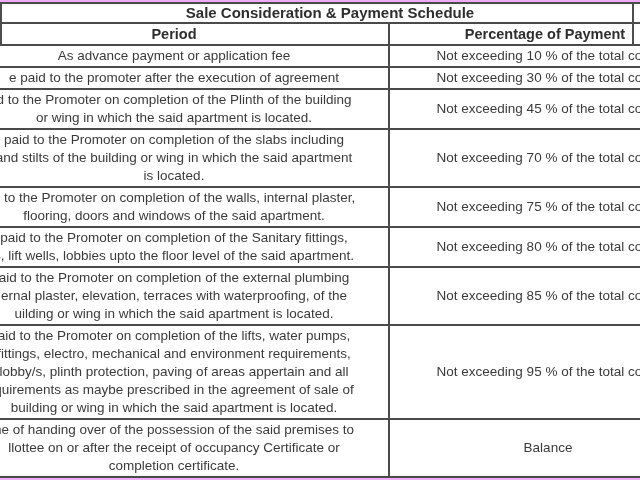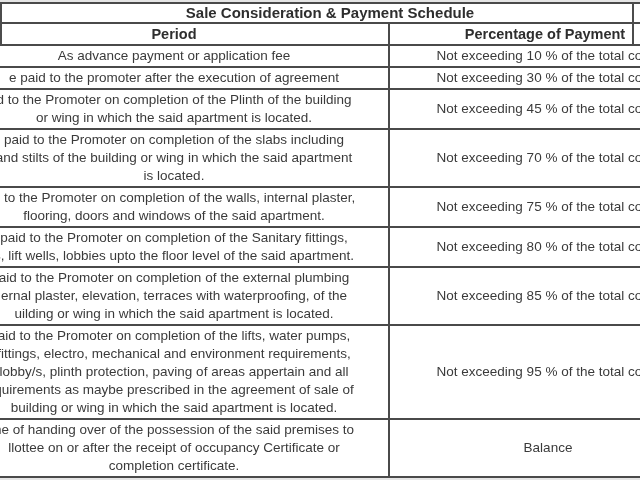--- a/index.html
+++ b/index.html
@@ -2,21 +2,21 @@
 <html><head>
 <meta charset="utf-8">
 <style>
   html, body { margin: 0; padding: 0; background: #ffffff; }
 
   #viewport {
     position: relative;
     width: 640px;
     height: 480px;
     overflow: hidden;
-    background: #e5e5e5;
+    background: #f0abfc;
     font-family: "Liberation Sans", "DejaVu Sans", sans-serif;
     color: #3c3c3c;
   }
 
   .table-wrap {
     position: absolute;
     left: -42px;
     top: 2px;
     width: 742px;
     filter: blur(0.24px) contrast(1.03);

